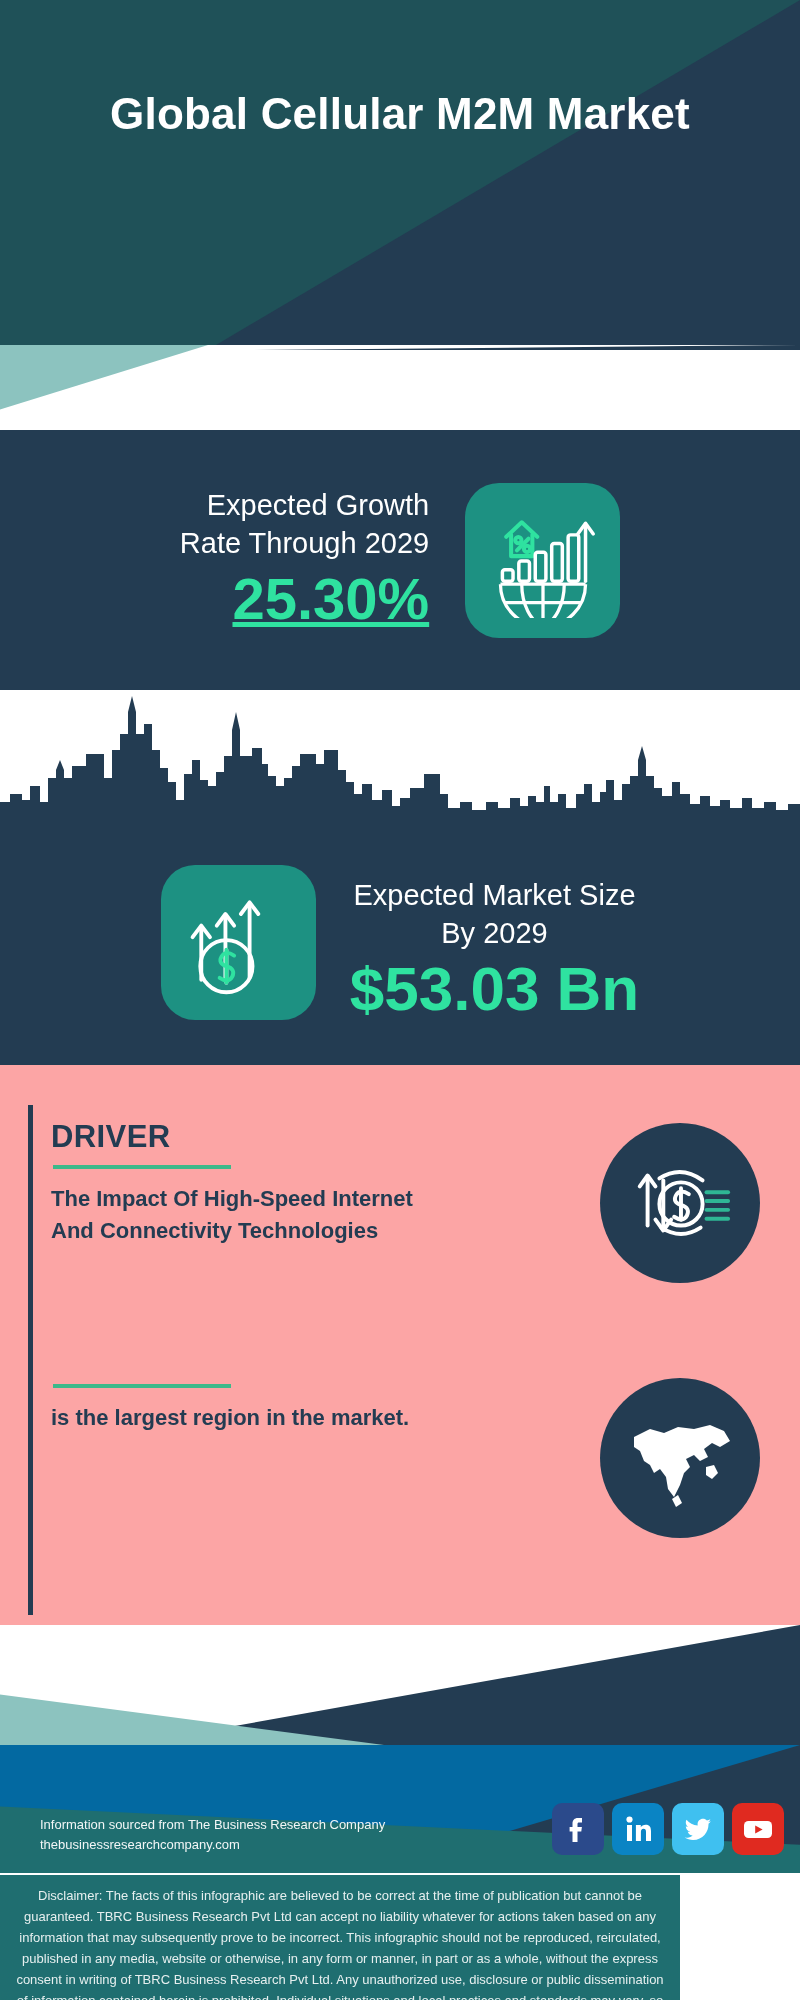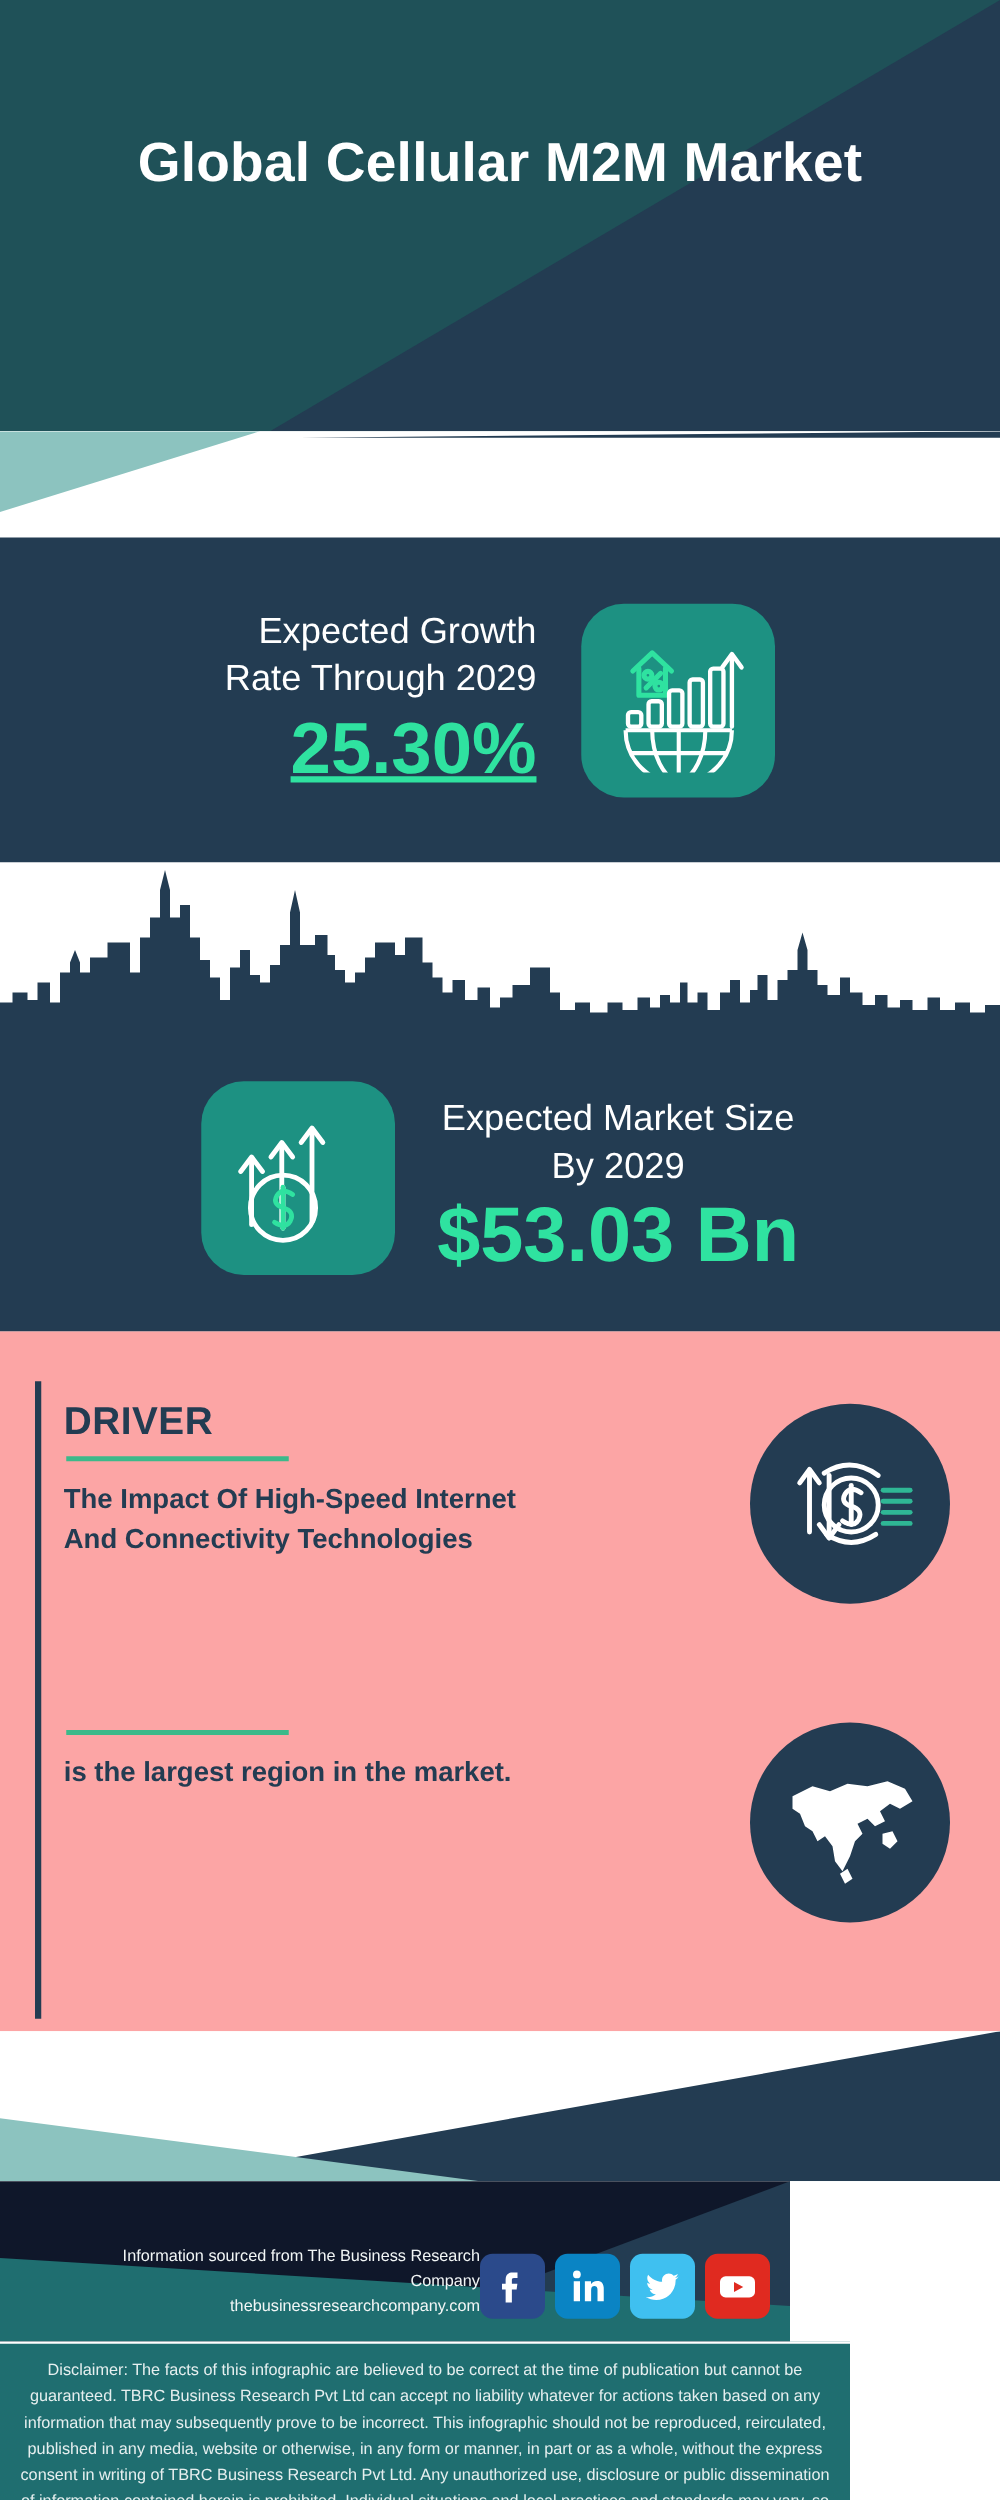--- a/index.html
+++ b/index.html
@@ -14,21 +14,21 @@
   .page { width:800px; position:relative; }
 
   
   .header { position:relative; width:800px; height:345px; background:#1f5158; overflow:hidden; }
   .header .diag-dark {
     position:absolute; inset:0;
     background:#233c52;
     clip-path: polygon(100% 0, 100% 100%, 27% 100%);
   }
   .header-title {
-    position:absolute; left:0; right:0; top:105px;
+    position:absolute; left:0; right:0; top:88px;
     text-align:center;
     color:#ffffff;
     font-size:44px;
     font-weight:bold;
     line-height:1.18;
     letter-spacing:0.2px;
     z-index:3;
     padding:0 56px;
   }
 
@@ -96,21 +96,21 @@
   .bottom-wedge .bw-dark {
     position:absolute; inset:0; background:#233c52;
     clip-path: polygon(100% 0, 100% 100%, 16% 100%);
   }
   .bottom-wedge .bw-teal {
     position:absolute; inset:0; background:#8cc3bf;
     clip-path: polygon(0 58%, 48% 100%, 0 100%);
   }
 
   
-  .footer { position:relative; width:632px; height:128px; overflow:hidden; background:#0f172a;text-align:right; }
+  .footer { position:relative; width:800px; height:128px; overflow:hidden; background:#0369a1; }
   .footer .f-dark {
     position:absolute; inset:0; background:#233c52;
     clip-path: polygon(100% 0, 100% 100%, 46% 100%);
   }
   .footer .f-teal2 {
     position:absolute; inset:0; background:#1f6e70;
     clip-path: polygon(0 48%, 100% 78%, 100% 100%, 0 100%);
   }
   .footer-inner {
     position:absolute; inset:0; z-index:5;

